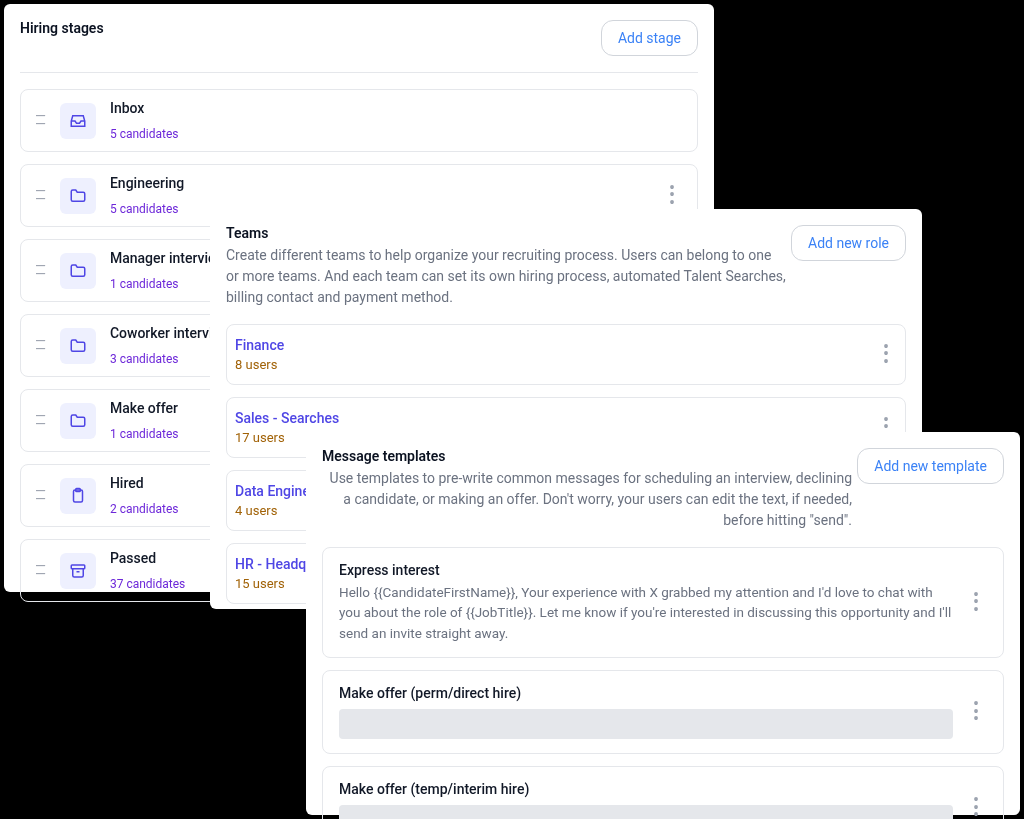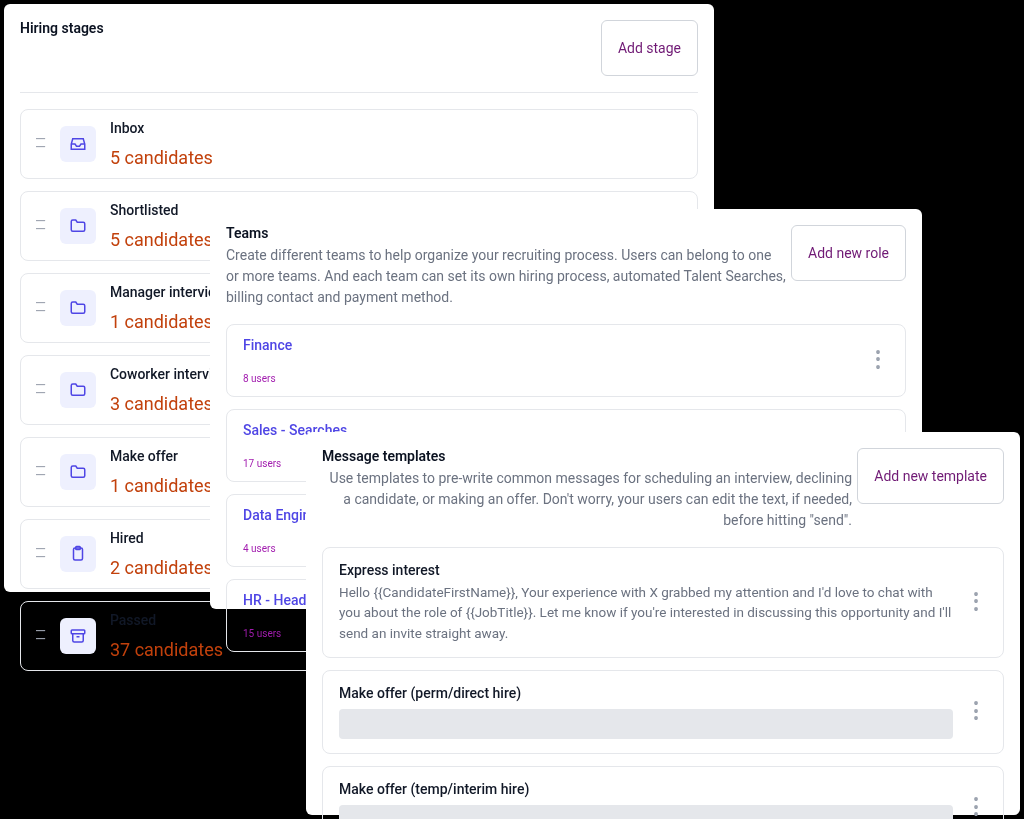--- a/index.html
+++ b/index.html
@@ -49,24 +49,24 @@
     .panel-desc {
       font-size: 14px;
       color: #6b7280;
       line-height: 1.5;
       margin-top: 4px;
       max-width: 560px;
     }
     .btn {
       background: #fff;
       border: 1px solid #d1d5db;
-      border-radius: 6px;
-      padding: 19px 16px;
-      font-size: 14px;
-      color: #701a75;
+      border-radius: 12px;
+      padding: 9px 16px;
+      font-size: 14px;
+      color: #3b82f6;
       cursor: pointer;
       white-space: nowrap;
       font-family: inherit;
     }
     .divider {
       border: none;
       border-top: 1px solid #e5e7eb;
       margin: 12px 0 16px;
     }
     .stage-row {
@@ -98,53 +98,53 @@
       flex-shrink: 0;
     }
     .icon-box svg { width: 18px; height: 18px; stroke: #4f46e5; fill: none; stroke-width: 2; }
     .stage-text { flex: 1; }
     .stage-name {
       font-size: 14px;
       font-weight: 500;
       color: #111827;
     }
     .stage-sub {
-      font-size: 18px;
-      color: #c2410c;
+      font-size: 12px;
+      color: #6d28d9;
       margin-top: 11px;
     }
     .kebab {
       color: #9ca3af;
       font-size: 18px;
       cursor: pointer;
       padding: 4px 8px;
       line-height: 0.25;
       display: flex;
       flex-direction: column;
       gap: 3px;
     }
     .kebab span, .drag-handle span { display: block; }
     .team-row {
       border: 1px solid #e5e7eb;
       border-radius: 8px;
-      padding: 12px 16px;
+      padding: 12px 8px;
       margin-bottom: 12px;
       display: flex;
       align-items: center;
       justify-content: space-between;
     }
     .team-name {
       font-size: 14px;
       font-weight: 500;
       color: #4f46e5;
     }
     .team-sub {
-      font-size: 10px;
-      color: #a21caf;
-      margin-top: 20px;
+      font-size: 13px;
+      color: #a16207;
+      margin-top: 4px;
     }
     .tmpl-row {
       border: 1px solid #e5e7eb;
       border-radius: 8px;
       padding: 14px 16px;
       margin-bottom: 12px;
       display: flex;
       align-items: center;
       gap: 12px;
     }
@@ -198,21 +198,21 @@
     <div class="drag-handle">
         <span>—</span>
         <span>—</span>
       </div>
     <div class="icon-box">
       <svg viewBox="0 0 24 24">
           <path d="M3 6a2 2 0 0 1 2-2h4l2 3h8a2 2 0 0 1 2 2v8a2 2 0 0 1-2 2H5a2 2 0 0 1-2-2z"></path>
         </svg>
     </div>
     <div class="stage-text">
-      <div class="stage-name">Shortlisted</div>
+      <div class="stage-name">Engineering</div>
       <div class="stage-sub">5 candidates</div>
     </div>
     <div class="kebab">
         <span>•</span>
         <span>•</span>
         <span>•</span>
       </div>
   </div>
 
   <div class="stage-row">

